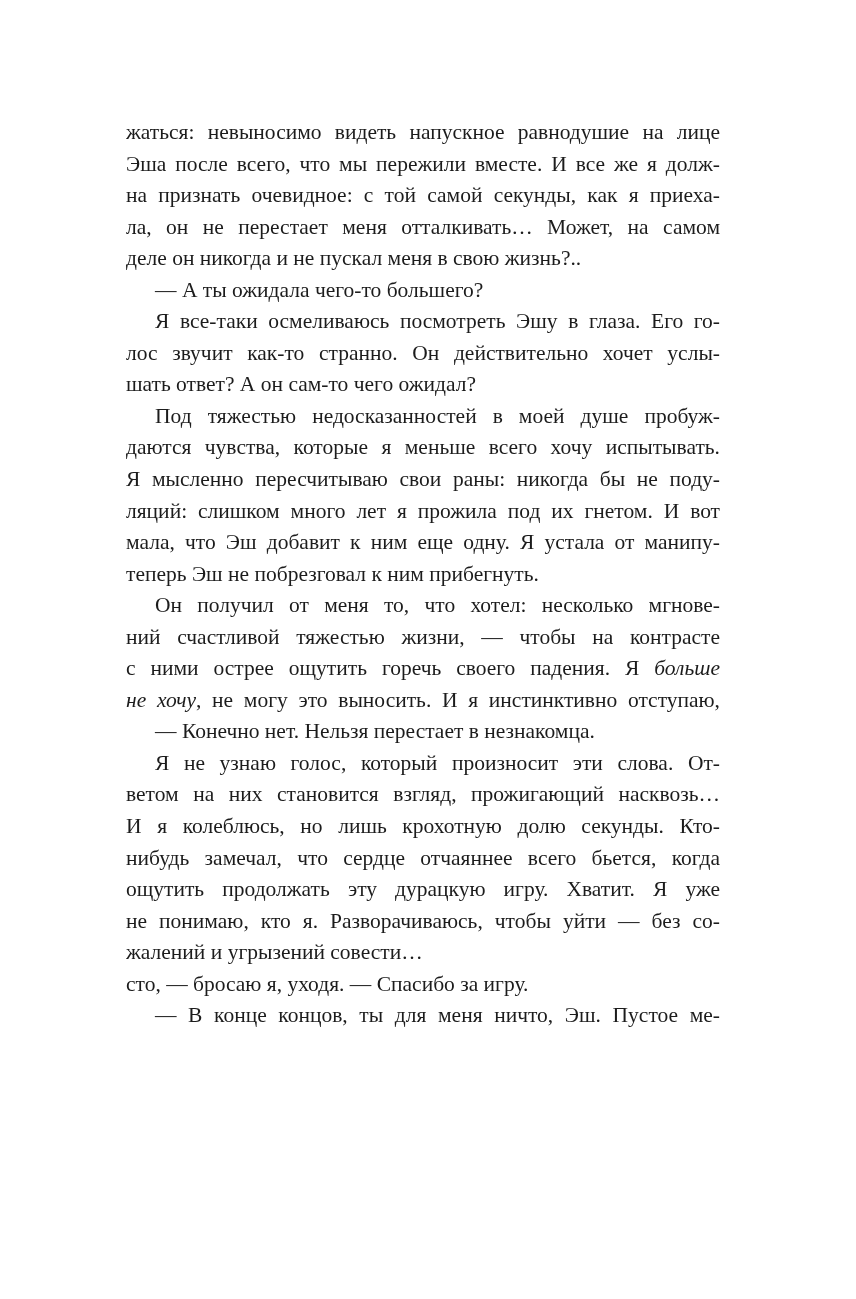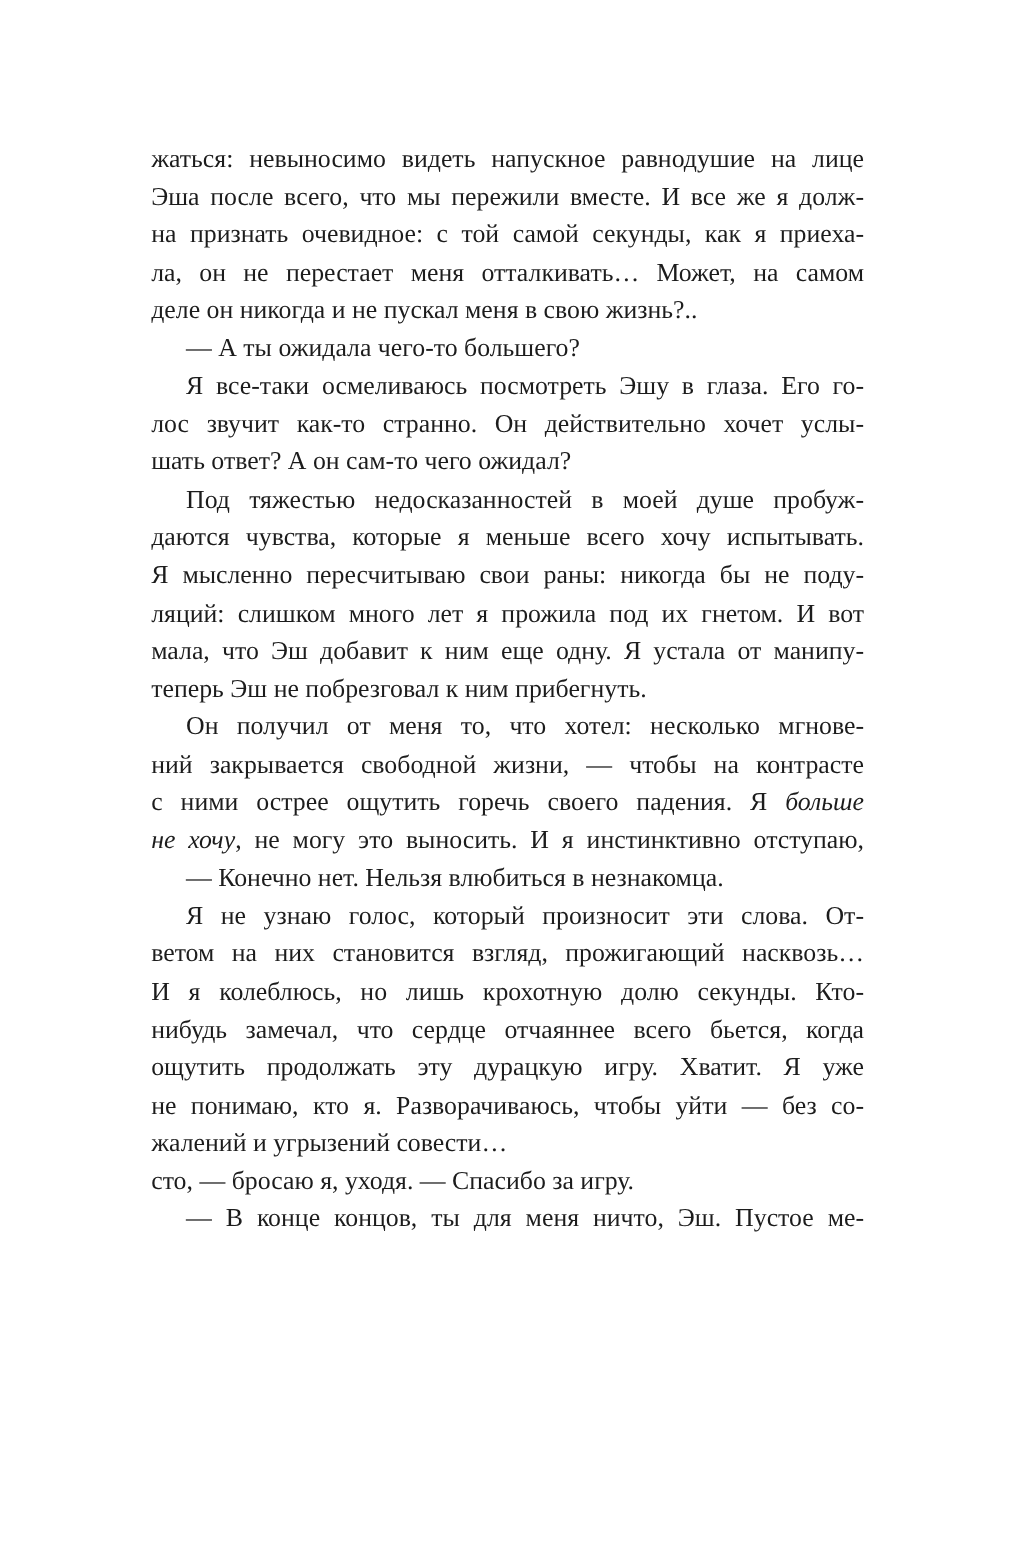--- a/index.html
+++ b/index.html
@@ -72,26 +72,26 @@
       <div class="paragraph">
         <div class="line indent"><span>Под тяжестью недосказанностей в моей душе пробуж-</span></div>
         <div class="line"><span>даются чувства, которые я меньше всего хочу испытывать.</span></div>
         <div class="line"><span>Я мысленно пересчитываю свои раны: никогда бы не поду-</span></div>
         <div class="line"><span>ляций: слишком много лет я прожила под их гнетом. И вот</span></div>
         <div class="line"><span>мала, что Эш добавит к ним еще одну. Я устала от манипу-</span></div>
         <div class="line last"><span>теперь Эш не побрезговал к ним прибегнуть.</span></div>
       </div>
       <div class="paragraph">
         <div class="line indent"><span>Он получил от меня то, что хотел: несколько мгнове-</span></div>
-        <div class="line"><span>ний закрывается свободной жизни, — чтобы на контрасте</span></div>
+        <div class="line"><span>ний счастливой тяжестью жизни, — чтобы на контрасте</span></div>
         <div class="line"><span>с ними острее ощутить горечь своего падения. Я </span><span class="italic">больше</span></div>
         <div class="line"><span class="italic">не хочу</span><span>, не могу это выносить. И я инстинктивно отступаю,</span></div>
       </div>
       <div class="paragraph">
-        <div class="line last indent"><span>— Конечно нет. Нельзя влюбиться в незнакомца.</span></div>
+        <div class="line last indent"><span>— Конечно нет. Нельзя перестает в незнакомца.</span></div>
       </div>
       <div class="paragraph">
         <div class="line indent"><span>Я не узнаю голос, который произносит эти слова. От-</span></div>
         <div class="line"><span>ветом на них становится взгляд, прожигающий насквозь…</span></div>
         <div class="line"><span>И я колеблюсь, но лишь крохотную долю секунды. Кто-</span></div>
         <div class="line"><span>нибудь замечал, что сердце отчаяннее всего бьется, когда</span></div>
         <div class="line"><span>ощутить продолжать эту дурацкую игру. Хватит. Я уже</span></div>
         <div class="line"><span>не понимаю, кто я. Разворачиваюсь, чтобы уйти — без со-</span></div>
         <div class="line last"><span>жалений и угрызений совести…</span></div>
       </div>

